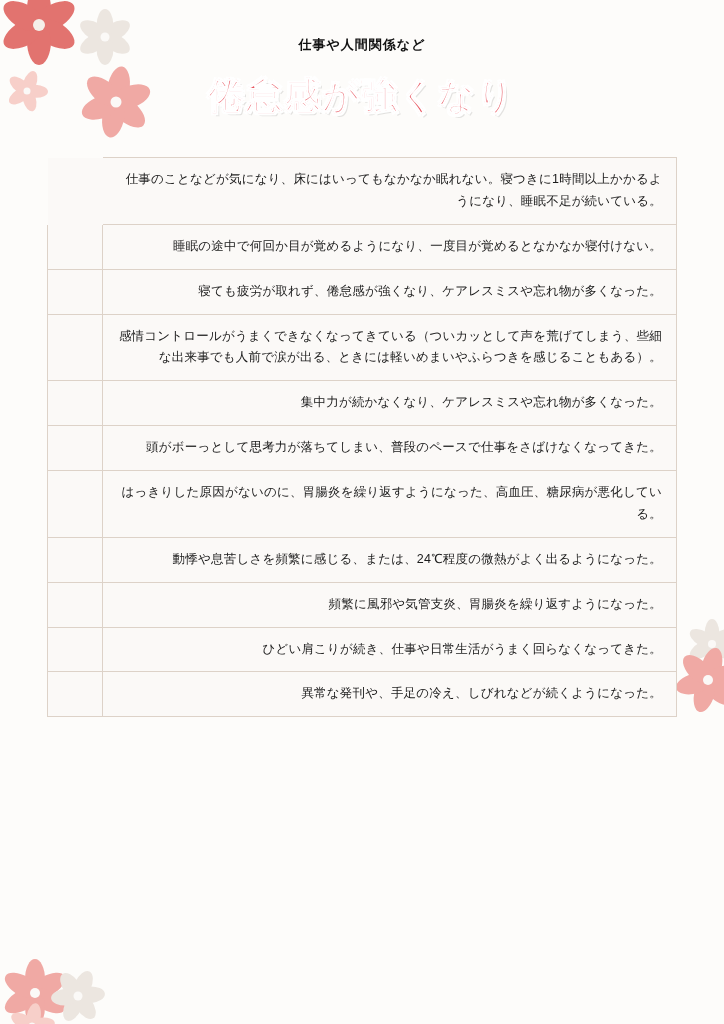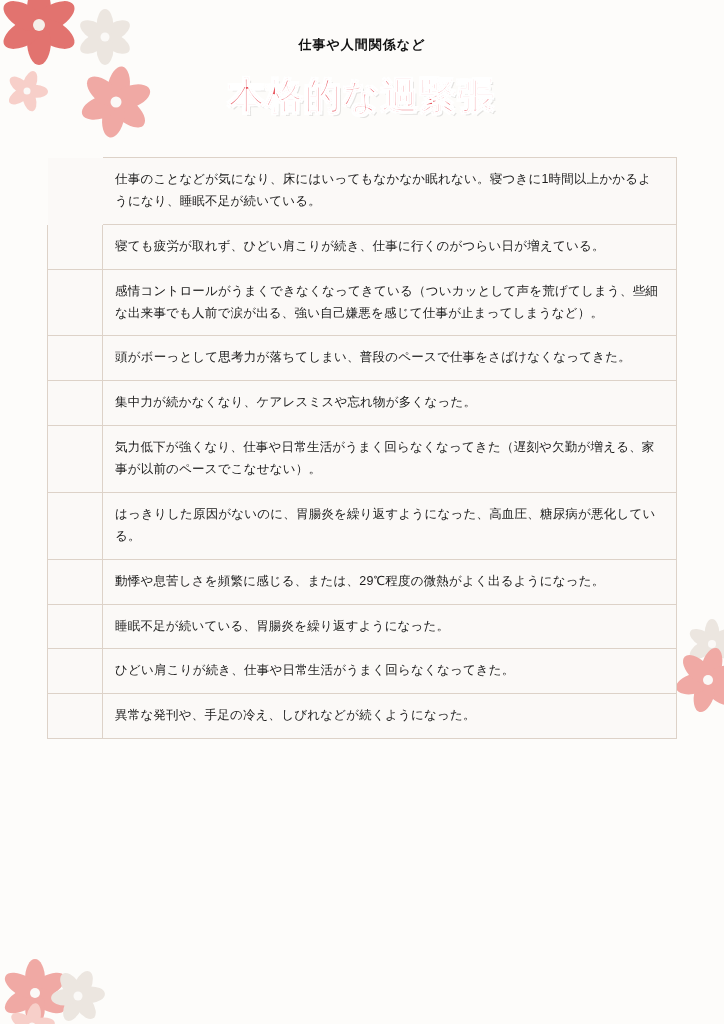--- a/index.html
+++ b/index.html
@@ -73,20 +73,21 @@
     left: 47px;
     width: 630px;
     border-collapse: collapse;
   }
   .checklist tr {
     background: #fbf9f7;
   }
   .checklist td {
     border: 1px solid #ddd2c8;
     vertical-align: middle;
+    text-align: right;
   }
   .check-cell {
     width: 52px;
     background: #fbf9f7;
   }
   .text-cell {
     padding: 11px 14px 11px 12px;
     font-size: 12.5px;
     line-height: 1.75;
     color: #1b1b1b;
@@ -186,59 +187,59 @@
 <div class="flower" style="left:6px; top:1000px; width:52px; height:52px;">
   <span class="petal" style="width:14px;height:23px;background:#f7cfc9;transform:translate(-50%,-100%) rotate(10deg);"></span>
   <span class="petal" style="width:14px;height:23px;background:#f7cfc9;transform:translate(-50%,-100%) rotate(82deg);"></span>
   <span class="petal" style="width:14px;height:23px;background:#f7cfc9;transform:translate(-50%,-100%) rotate(154deg);"></span>
   <span class="petal" style="width:14px;height:23px;background:#f7cfc9;transform:translate(-50%,-100%) rotate(226deg);"></span>
   <span class="petal" style="width:14px;height:23px;background:#f7cfc9;transform:translate(-50%,-100%) rotate(298deg);"></span>
   <span class="core" style="width:7px;height:7px;background:#fbf9f7;"></span>
 </div>
 
 <div class="doc-subtitle">仕事や人間関係など</div>
-<div class="doc-title">本格的な過緊張</div>
+<div class="doc-title">倦怠感が強くなり</div>
 
 <table class="checklist">
   <tbody>
       <tr class="first">
         <td class="check-cell"></td>
         <td class="text-cell">仕事のことなどが気になり、床にはいってもなかなか眠れない。寝つきに1時間以上かかるようになり、睡眠不足が続いている。</td>
       </tr>
       <tr>
         <td class="check-cell"></td>
-        <td class="text-cell">寝ても疲労が取れず、ひどい肩こりが続き、仕事に行くのがつらい日が増えている。</td>
-      </tr>
-      <tr>
-        <td class="check-cell"></td>
-        <td class="text-cell">感情コントロールがうまくできなくなってきている（ついカッとして声を荒げてしまう、些細な出来事でも人前で涙が出る、強い自己嫌悪を感じて仕事が止まってしまうなど）。</td>
+        <td class="text-cell">睡眠の途中で何回か目が覚めるようになり、一度目が覚めるとなかなか寝付けない。</td>
+      </tr>
+      <tr>
+        <td class="check-cell"></td>
+        <td class="text-cell">寝ても疲労が取れず、倦怠感が強くなり、ケアレスミスや忘れ物が多くなった。</td>
+      </tr>
+      <tr>
+        <td class="check-cell"></td>
+        <td class="text-cell">感情コントロールがうまくできなくなってきている（ついカッとして声を荒げてしまう、些細な出来事でも人前で涙が出る、ときには軽いめまいやふらつきを感じることもある）。</td>
+      </tr>
+      <tr>
+        <td class="check-cell"></td>
+        <td class="text-cell">集中力が続かなくなり、ケアレスミスや忘れ物が多くなった。</td>
       </tr>
       <tr>
         <td class="check-cell"></td>
         <td class="text-cell">頭がボーっとして思考力が落ちてしまい、普段のペースで仕事をさばけなくなってきた。</td>
       </tr>
       <tr>
         <td class="check-cell"></td>
-        <td class="text-cell">集中力が続かなくなり、ケアレスミスや忘れ物が多くなった。</td>
-      </tr>
-      <tr>
-        <td class="check-cell"></td>
-        <td class="text-cell">気力低下が強くなり、仕事や日常生活がうまく回らなくなってきた（遅刻や欠勤が増える、家事が以前のペースでこなせない）。</td>
-      </tr>
-      <tr>
-        <td class="check-cell"></td>
         <td class="text-cell">はっきりした原因がないのに、胃腸炎を繰り返すようになった、高血圧、糖尿病が悪化している。</td>
       </tr>
       <tr>
         <td class="check-cell"></td>
-        <td class="text-cell">動悸や息苦しさを頻繁に感じる、または、29℃程度の微熱がよく出るようになった。</td>
-      </tr>
-      <tr>
-        <td class="check-cell"></td>
-        <td class="text-cell">睡眠不足が続いている、胃腸炎を繰り返すようになった。</td>
+        <td class="text-cell">動悸や息苦しさを頻繁に感じる、または、24℃程度の微熱がよく出るようになった。</td>
+      </tr>
+      <tr>
+        <td class="check-cell"></td>
+        <td class="text-cell">頻繁に風邪や気管支炎、胃腸炎を繰り返すようになった。</td>
       </tr>
       <tr>
         <td class="check-cell"></td>
         <td class="text-cell">ひどい肩こりが続き、仕事や日常生活がうまく回らなくなってきた。</td>
       </tr>
       <tr>
         <td class="check-cell"></td>
         <td class="text-cell">異常な発刊や、手足の冷え、しびれなどが続くようになった。</td>
       </tr>
     </tbody>

